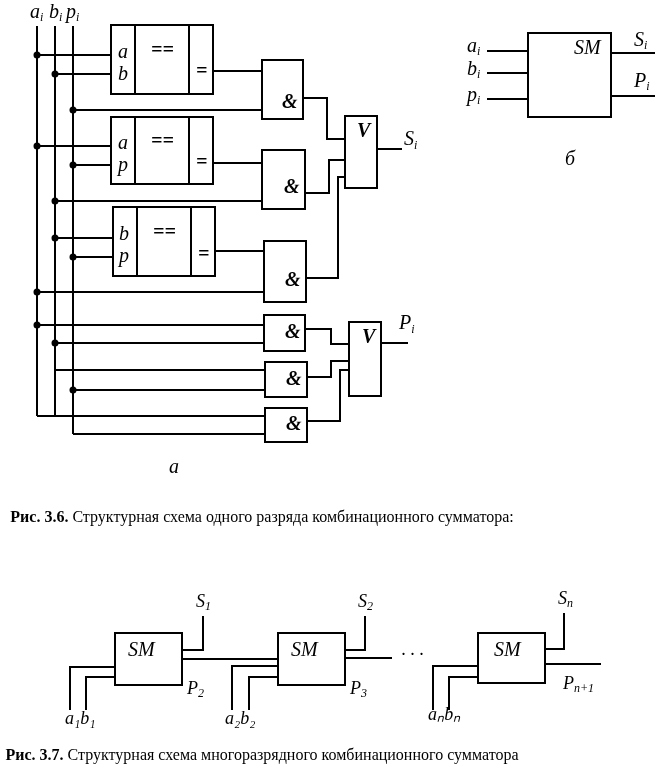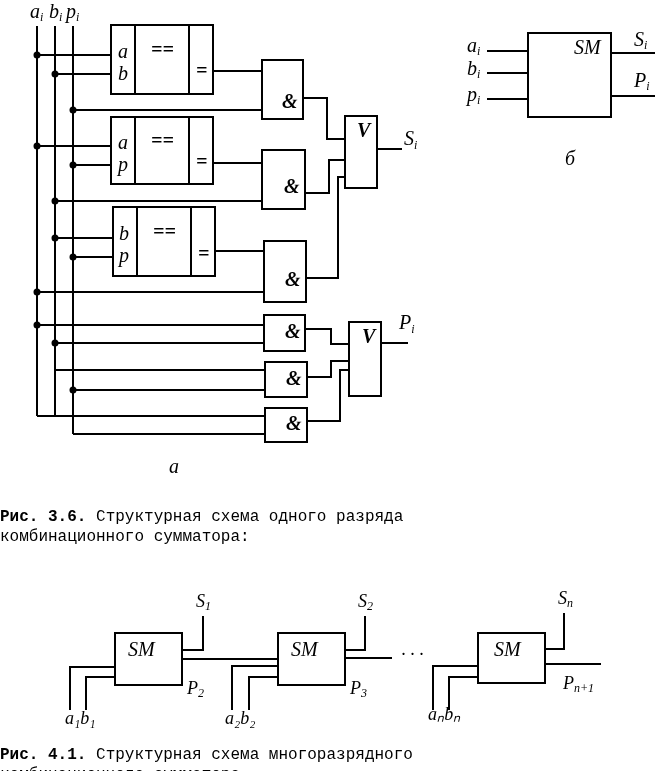--- a/index.html
+++ b/index.html
@@ -5,21 +5,21 @@
   html, body { margin: 0; padding: 0; background: #ffffff; }
   body { width: 662px; height: 771px; position: relative; overflow: hidden; font-family: "Liberation Serif", serif; color: #000; }
   svg { position: absolute; left: 0; top: 0; }
   .w { stroke: #000; stroke-width: 2; fill: none; }
   .b { stroke: #000; stroke-width: 2; fill: #fff; }
   .dot { fill: #000; }
   .lbl { font-family: "Liberation Serif", serif; font-style: italic; font-size: 20px; fill: #000; }
   .lbl-sm { font-family: "Liberation Serif", serif; font-style: italic; font-size: 18px; fill: #000; }
   .sub { font-size: 12px; }
   .gate { font-family: "Liberation Serif", serif; font-style: italic; font-weight: bold; font-size: 20px; fill: #000; }
-  .cap { position: absolute; left: 0; width: 524px; font-family: Liberation Mono, monospace; font-size: 16px; line-height: 20px; }
+  .cap { position: absolute; left: 0; width: 524px; text-align: center; font-family: Liberation Serif, serif; font-size: 16px; line-height: 20px; }
   .cap b { font-weight: bold; }
 </style>
 </head>
 <body>
 
 <svg width="662" height="771" viewBox="0 0 662 771">
 
   <g>
     <text class="lbl" x="30" y="18"><tspan>a</tspan><tspan class="sub" dy="3">i</tspan></text>
     <text class="lbl" x="49" y="18"><tspan>b</tspan><tspan class="sub" dy="3">i</tspan></text>
@@ -206,14 +206,14 @@
     <text class="lbl-sm" x="428" y="720" font-size="14">aₙbₙ</text>
     <text class="lbl-sm" x="563" y="689"><tspan>P</tspan><tspan class="sub" dy="3">n+1</tspan></text>
   </g>
 </svg>
 
 <div class="cap" style="top:507px;">
   <div><b>Рис. 3.6.</b> <span>Структурная схема одного разряда комбинационного сумматора:</span></div>
 </div>
 
 <div class="cap" style="top:745px;">
-  <b>Рис. 4.1.</b> <span>Структурная схема многоразрядного комбинационного сумматора</span>
+  <b>Рис. 3.7.</b> <span>Структурная схема многоразрядного комбинационного сумматора</span>
 </div>
 
 </body></html>

